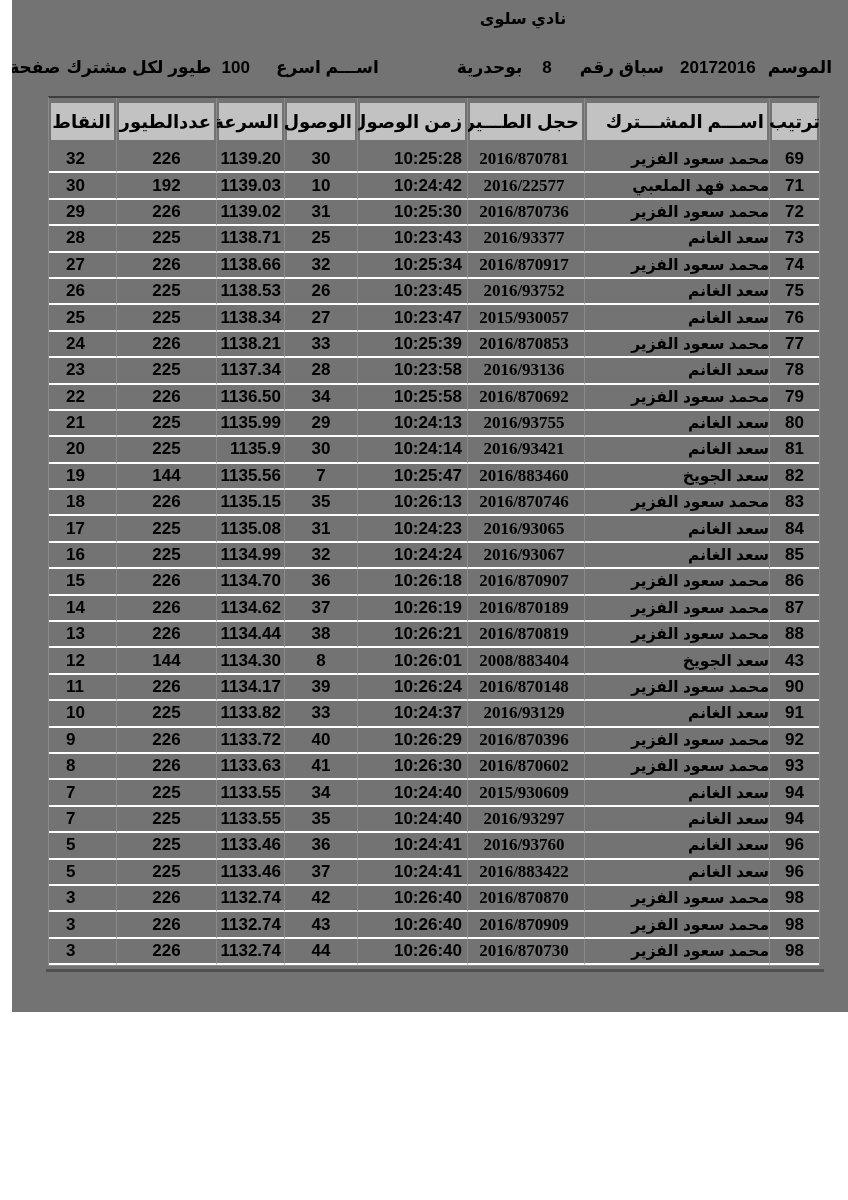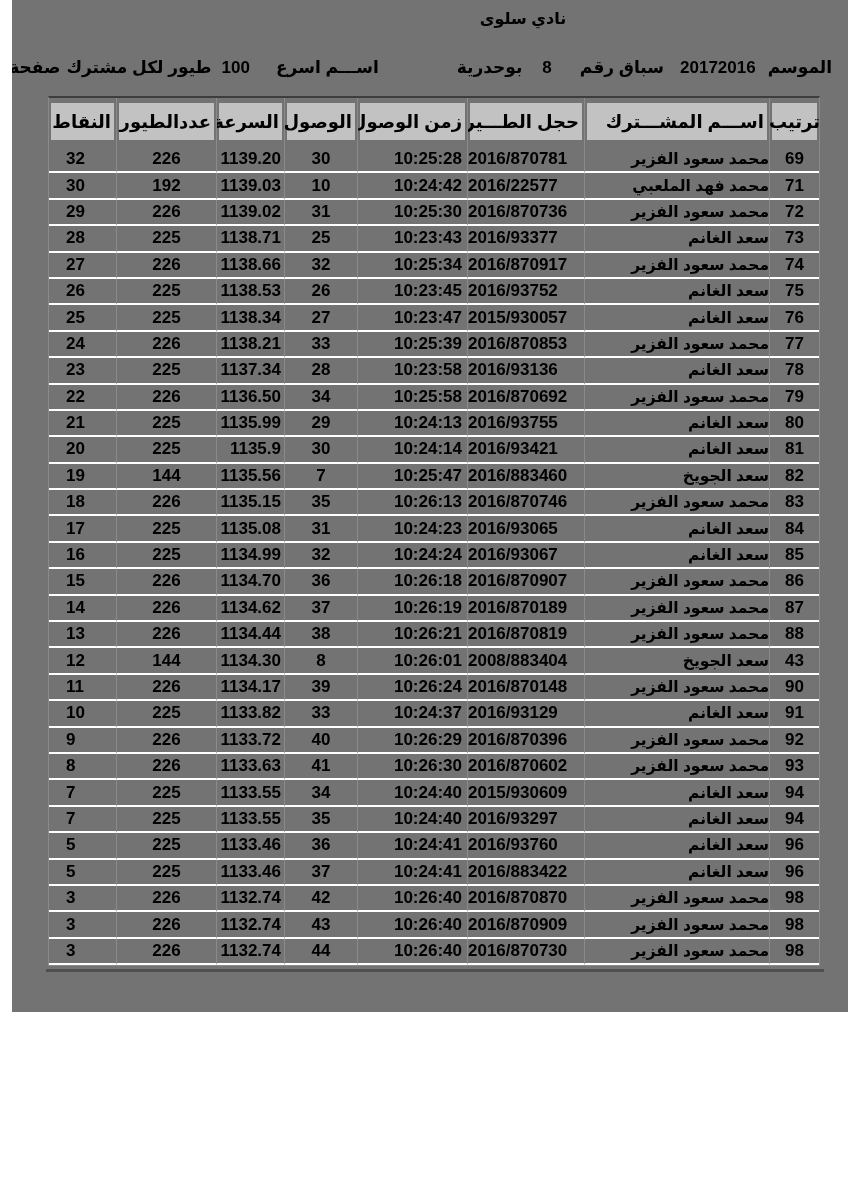--- a/index.html
+++ b/index.html
@@ -44,21 +44,21 @@
     display:flex; align-items:center; justify-content:flex-start;
     padding:0 3px; letter-spacing:0.2px;
   }
   th.c-rank .hfill { justify-content:center; padding:0 1px; }
   tbody td {
     height:26.4px; border-bottom:2px solid #ffffff;
     font-size:17px; vertical-align:middle;
   }
   td.c-rank  { text-align:center; direction:ltr; }
   td.c-name  { text-align:right; padding-left:2px; font-size:15.5px; }
-  td.c-ring  { text-align:left; direction:ltr; padding-right:4px; }
+  td.c-ring  { text-align:center; direction:ltr; padding-right:4px;font-family:Liberation Serif, serif; }
   td.c-time  { text-align:right; direction:ltr; padding-right:5px;padding-left:12px; }
   td.c-distance { text-align:center; direction:ltr; }
   td.c-speed { text-align:right; direction:ltr; padding-right:3px; }
   td.c-birds { text-align:center; direction:ltr; }
   td.c-points{ text-align:left; direction:ltr; padding-left:17px; }
   .bottom-rule {
     position:absolute; top:969px; right:36px; width:778px; height:3px;
     background:#4f4f4f;
   }
 </style>

